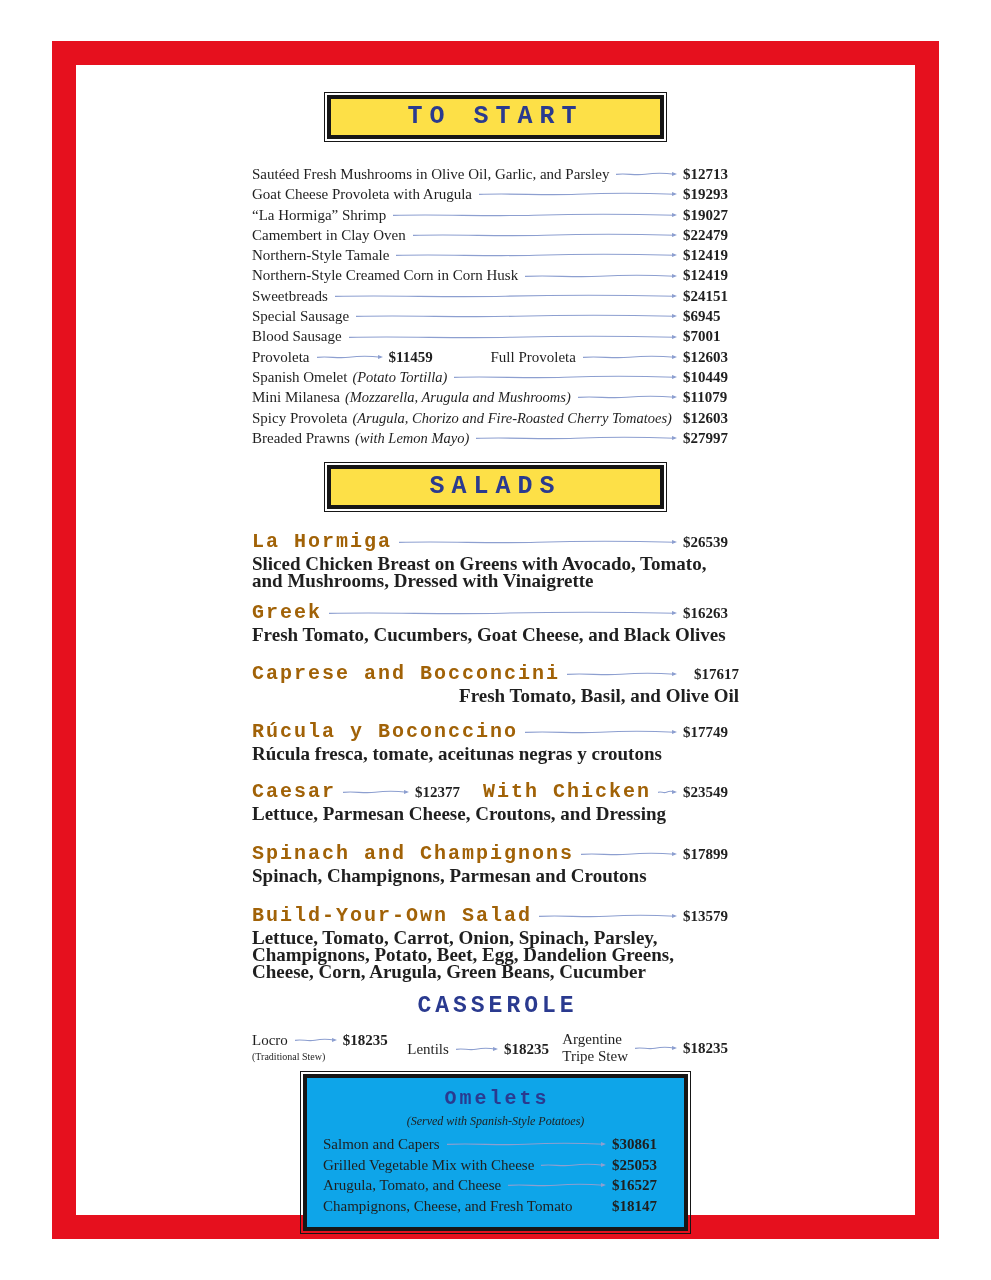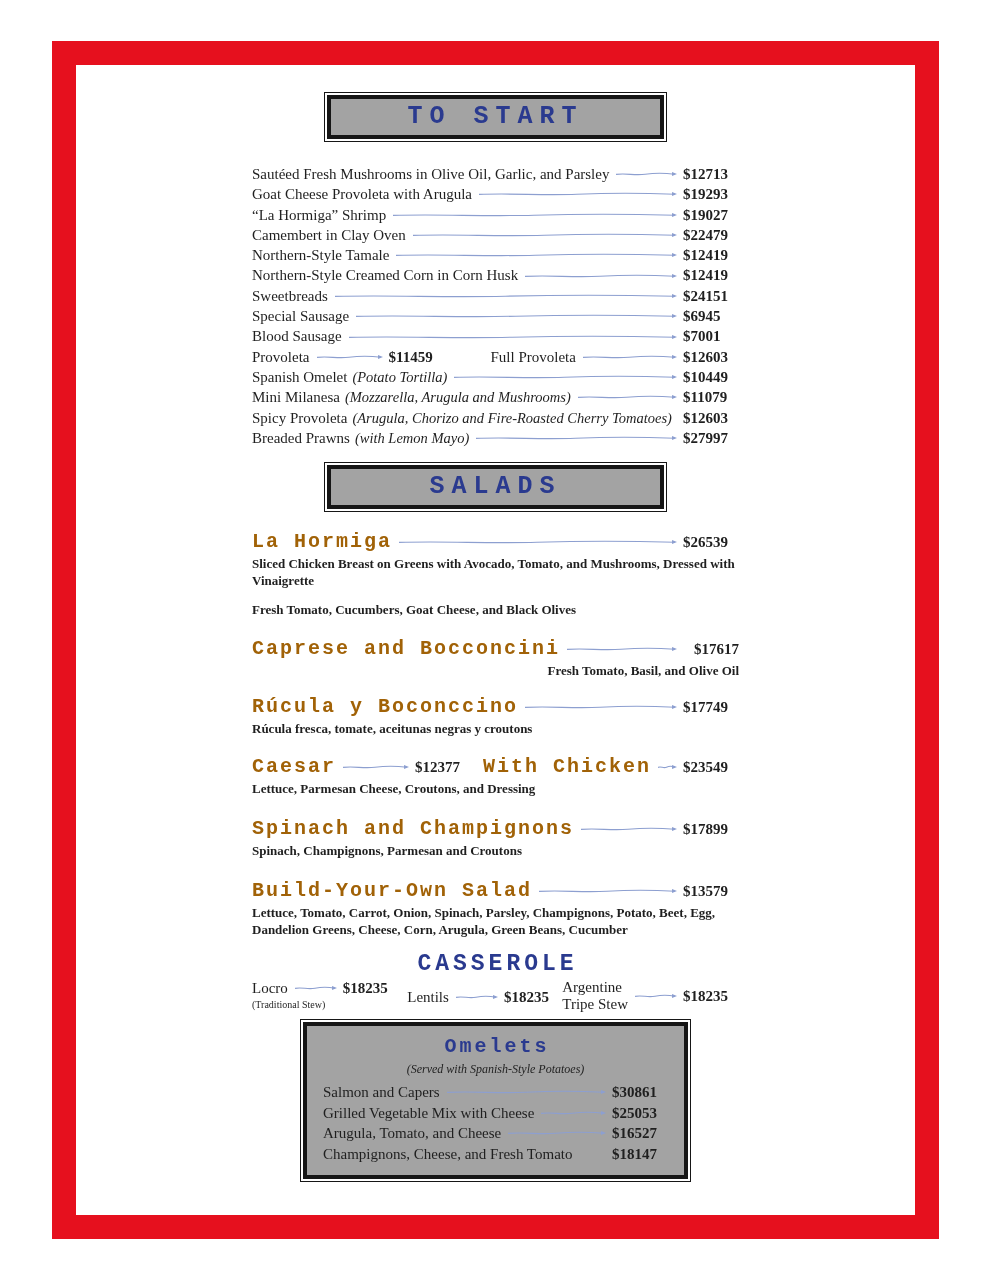--- a/index.html
+++ b/index.html
@@ -11,21 +11,21 @@
     position:absolute;left:52px;top:41px;width:887px;height:1198px;
     box-sizing:border-box;border:24px solid #e6101e;
   }
   .content{position:absolute;left:0;top:65px;width:991px;}
   .menu{width:487px;margin:30px auto 0;}
 
   
   .titlebox{
     box-sizing:border-box;width:337px;margin:0 auto;
     border:4px solid #161616;outline:1px solid #161616;outline-offset:2px;
-    background:#a3a3a3;text-align:center;padding:3px 0 4px;
+    background:#fde047;text-align:center;padding:3px 0 4px;
   }
   .titlebox .t{
     font-family:"Liberation Mono", monospace;font-weight:700;font-size:25px;
     letter-spacing:7px;text-indent:7px;color:#2a3a8f;white-space:nowrap;
   }
   .tb-start{margin-bottom:25px;}
   .tb-salads{margin-top:17px;margin-bottom:21px;}
 
   
   .row{display:flex;align-items:baseline;line-height:20.3px;font-size:15px;}
@@ -48,40 +48,40 @@
   .gap-caesar{margin-left:12px;}
 
   
   .salad{margin-top:16px;}
   .salad.first{margin-top:0;}
   .salad-row{line-height:24px;}
   .salad-name{
     font-family:"Liberation Mono", monospace;font-weight:700;font-size:20px;
     letter-spacing:2px;color:#a16207;white-space:nowrap;
   }
-  .desc{font-weight:700;font-size:13px;line-height:17px;margin-top:1px;}
+  .desc{font-weight:700;font-size:19px;line-height:17px;margin-top:1px;}
 
   
   .cass-title{
     font-family:"Liberation Mono", monospace;font-weight:700;font-size:23px;
     letter-spacing:4px;text-indent:4px;color:#2a3a8f;text-align:center;margin-top:13px;line-height:26px;
   }
-  .cass-row{display:flex;justify-content:space-between;margin-top:2px;font-size:15px;}
+  .cass-row{display:flex;justify-content:space-between;margin-top:12px;font-size:15px;}
   .cass-col{display:flex;flex-direction:column;}
   .cass-col .row{line-height:18px;}
   .cass-note{font-size:10px;line-height:16px;}
   .cass-c2{margin-top:9px;margin-left:6px;}
   .cass-c3{flex-direction:row;align-items:center;}
   .cass-stack{display:flex;flex-direction:column;line-height:17px;white-space:nowrap;}
 
   
   .om-box{
     box-sizing:border-box;width:385px;margin:9px auto 16px;
     border:4px solid #161616;outline:1px solid #161616;outline-offset:2px;
-    padding:9px 16px 11px;background:#a3a3a3;
+    padding:9px 16px 11px;background:#0ea5e9;
   }
   .om-title{
     font-family:"Liberation Mono", monospace;font-weight:700;font-size:20px;
     letter-spacing:3px;text-indent:3px;color:#2a3a8f;text-align:center;line-height:24px;
   }
   .om-sub{font-style:italic;font-size:12px;line-height:18px;margin-top:1px;text-align:center;}
   .om-items{margin-top:4px;}
   .om-items .row{line-height:20.5px;}
 </style>
 </head>
@@ -239,20 +239,29 @@
           <span class="leader">
               <svg viewBox="0 0 100 8" preserveAspectRatio="none">
                 <path d="M0 4.4 C 18 3.1 32 5.6 50 4.2 S 82 2.9 100 4.2" fill="none" stroke="#8d9fd0" stroke-width="1.1" vector-effect="non-scaling-stroke"></path>
               </svg>
             </span>
           <span class="price">$26539</span>
         </div>
         <div class="desc">Sliced Chicken Breast on Greens with Avocado, Tomato, and Mushrooms, Dressed with Vinaigrette</div>
       </div>
       <div class="salad" style="margin-top:12px;">
+        <div class="row salad-row">
+          <span class="salad-name">Greek</span>
+          <span class="leader">
+              <svg viewBox="0 0 100 8" preserveAspectRatio="none">
+                <path d="M0 4.4 C 18 3.1 32 5.6 50 4.2 S 82 2.9 100 4.2" fill="none" stroke="#8d9fd0" stroke-width="1.1" vector-effect="non-scaling-stroke"></path>
+              </svg>
+            </span>
+          <span class="price">$16263</span>
+        </div>
         <div class="desc">Fresh Tomato, Cucumbers, Goat Cheese, and Black Olives</div>
       </div>
       <div class="salad" style="margin-top:19px;text-align:right;">
         <div class="row salad-row">
           <span class="salad-name">Caprese and Bocconcini</span>
           <span class="leader">
               <svg viewBox="0 0 100 8" preserveAspectRatio="none">
                 <path d="M0 4.4 C 18 3.1 32 5.6 50 4.2 S 82 2.9 100 4.2" fill="none" stroke="#8d9fd0" stroke-width="1.1" vector-effect="non-scaling-stroke"></path>
               </svg>
             </span>

